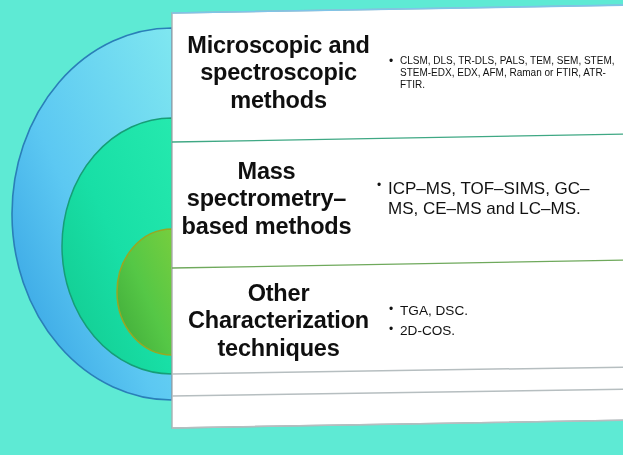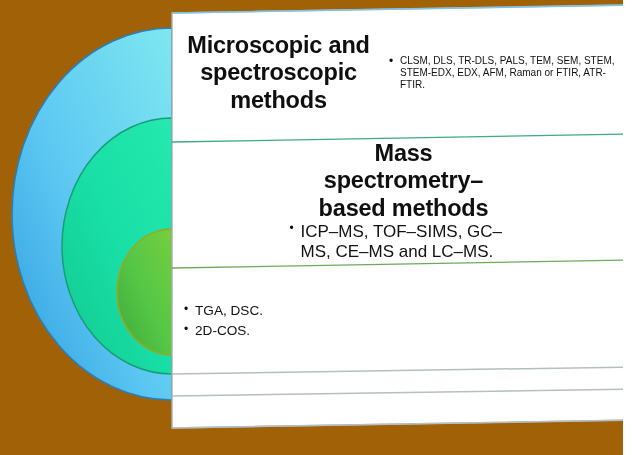--- a/index.html
+++ b/index.html
@@ -8,21 +8,21 @@
     background: #ffffff;
   }
   body {
     font-family: "Liberation Sans", sans-serif;
   }
   #diagram-root {
     position: relative;
     width: 623px;
     height: 455px;
     overflow: hidden;
-    background: #a16207;
+    background: #5eead4;
   }
 
   
   #art-layer {
     position: absolute;
     left: 0; top: 0;
     width: 641px;
     height: 455px;
   }
 
@@ -68,21 +68,21 @@
     line-height: 1.2;
     color: #111111;
   }
 
   
   #row-1 { left: 176px; top: 14px;  width: 455px; height: 118px; }
   #row-1 .row-title { width: 205px; font-size: 23.5px; }
   #row-1 .row-bullets { width: 236px; margin-left: 8px; font-size: 10px; }
 
   
-  #row-2 { left: 176px; top: 140px; width: 455px; height: 118px; flex-direction: column; }
+  #row-2 { left: 164px; top: 140px; width: 455px; height: 118px; }
   #row-2 .row-title { width: 205px; font-size: 23.5px; }
   #row-2 .row-bullets { width: 236px; margin-left: 8px; font-size: 17px; }
 
   
   #row-3 { left: 176px; top: 266px; width: 455px; height: 110px; }
   #row-3 .row-title { width: 205px; font-size: 23.5px; }
   #row-3 .row-bullets { width: 236px; margin-left: 8px; font-size: 13.6px; }
 </style>
 </head>
 <body>
@@ -160,20 +160,21 @@
     </div>
 
     <div class="row" id="row-2">
       <div class="row-title">Mass spectrometry–based methods</div>
       <div class="row-bullets">
         <div class="bullet">ICP–MS, TOF–SIMS, GC–MS, CE–MS and LC–MS.</div>
       </div>
     </div>
 
     <div class="row" id="row-3">
+      <div class="row-title">Other Characterization techniques</div>
       <div class="row-bullets">
         <div class="bullet">TGA, DSC.</div>
         <div class="bullet">2D-COS.</div>
       </div>
     </div>
 
   </div>
 </div>
 
 </body></html>

